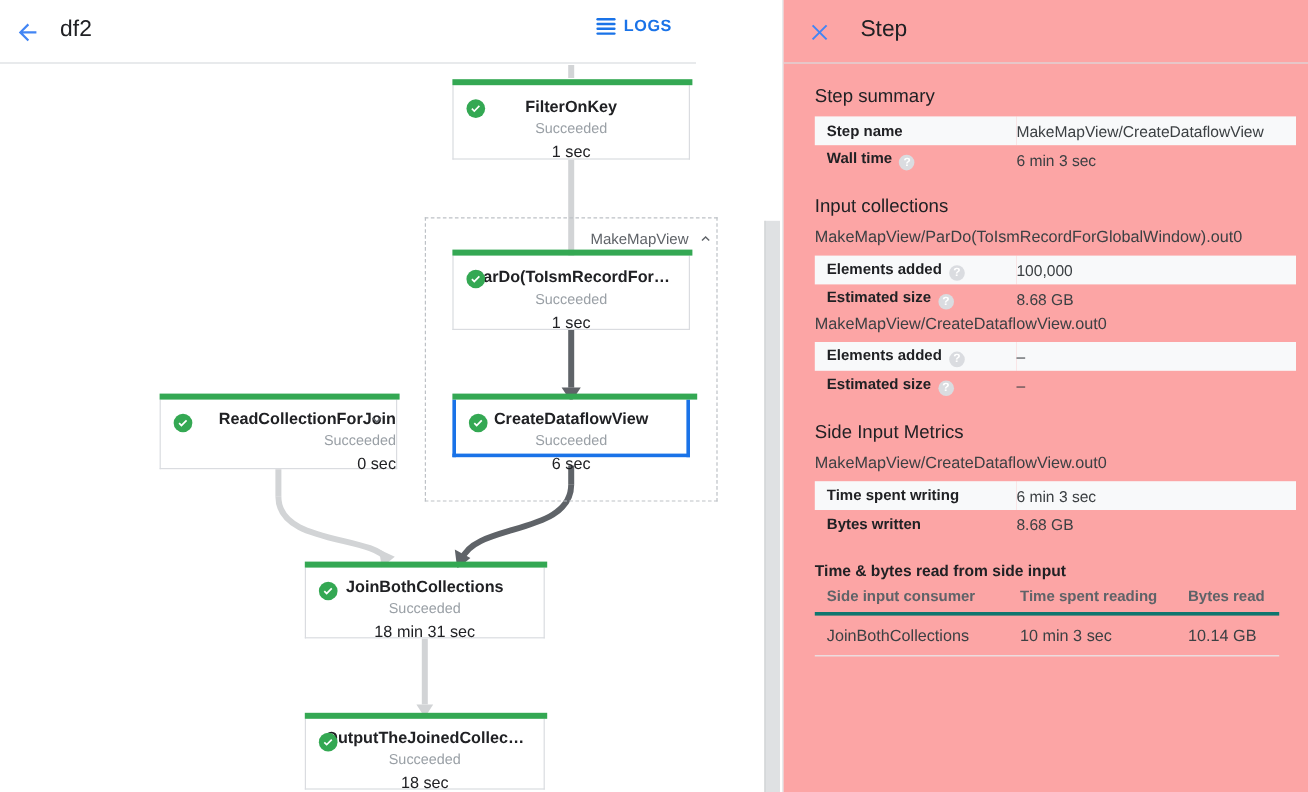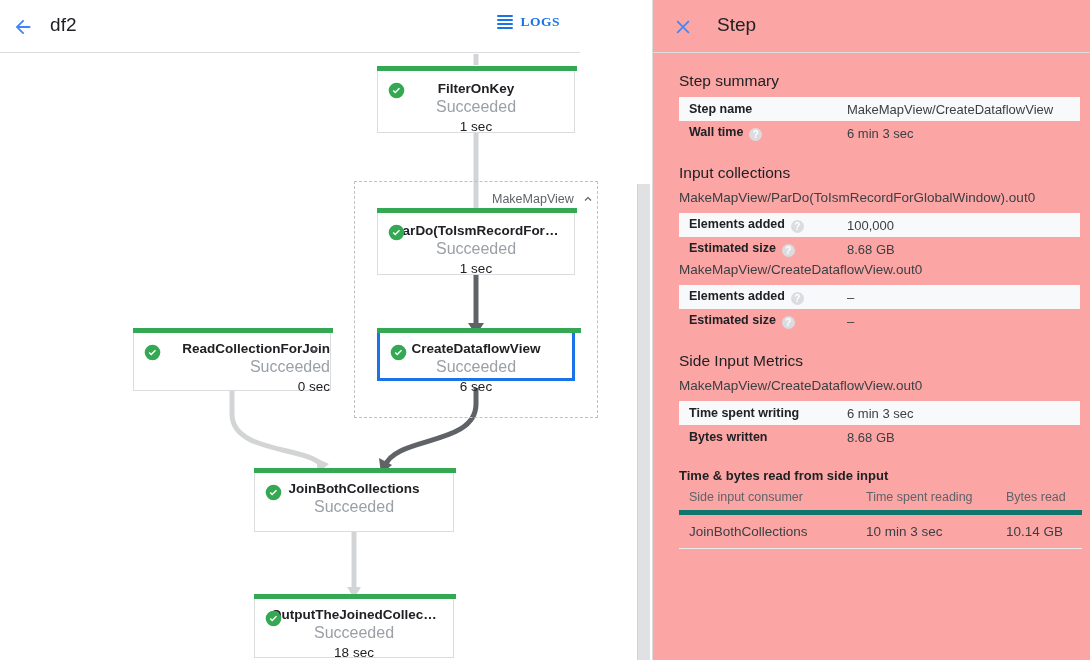--- a/index.html
+++ b/index.html
@@ -37,21 +37,21 @@
   #back-arrow svg { display:block; }
   #job-title {
     position: absolute; left: 50px; top: 14px;
     font-size: 19px; color: #202124; font-weight: 400;
     letter-spacing: .1px;
   }
   #logs-button {
     position: absolute; right: 20px; top: 14px;
     display: flex; align-items: center; gap: 7px;
     color: #1a73e8; cursor: pointer;
-    font-size: 13.5px; font-weight: 700; letter-spacing: .5px; font-family: Liberation Serif, serif;
+    font-size: 13.5px; font-weight: 700; letter-spacing: .5px;
   }
   #logs-button .hamburger { display: flex; flex-direction: column; gap: 2px; width: 16px; }
   #logs-button .hamburger i { display: block; height: 2px; background: #1a73e8; border-radius: 1px; }
 
   
   #graph {
     position: absolute; left: 0; top: 54px;
     width: 653px; height: 606px;
     overflow: hidden;
     background: #fff;
@@ -97,21 +97,21 @@
   .node .body {
     text-align: center;
     padding-top: 9px;
   }
   .node .name {
     font-size: 13.5px; font-weight: 700; color: #202124;
     line-height: 17px;
     white-space: nowrap; overflow: hidden;
   }
   .node .state {
-    font-size: 16px; color: #9aa0a6; line-height: 20px;
+    font-size: 12px; color: #9aa0a6; line-height: 20px;
   }
   .node .duration {
     font-size: 13.5px; color: #202124; line-height: 19px;
   }
   .node .chevron {
     position: absolute; right: 9px; top: 10px;
     width: 14px; height: 14px;
   }
 
   
@@ -189,23 +189,23 @@
     display: inline-block; vertical-align: -2px;
     margin-left: 6px;
     width: 13px; height: 13px; border-radius: 50%;
     background: #dadce0; color: #fff;
     font-size: 10px; line-height: 13px; text-align: center;
     font-weight: 700; cursor: pointer;
   }
 
   table.grid { width: 100%; border-collapse: collapse; margin-top: 2px; }
   table.grid th {
-    font-size: 12.5px; font-weight: 400; color: #5f6368;
+    font-size: 12.5px; font-weight: 700; color: #5f6368;
     text-align: left; padding: 4px 0 6px 10px;
-    border-bottom: 5px solid #0f766e;
+    border-bottom: 3px solid #0f766e;
     white-space: nowrap;
   }
   table.grid th.num, table.grid td.num { text-align: left; }
   table.grid td {
     font-size: 13.5px; color: #3c4043;
     padding: 9px 0 9px 10px;
     border-bottom: 1px solid #e8eaed;
     white-space: nowrap;
   }
   table.grid .col-mid { width: 140px; }
@@ -337,20 +337,21 @@
         <div class="status-bar" style="width:202px;"></div>
         <span class="check">
           <svg width="17" height="17" viewBox="0 0 24 24">
               <circle cx="12" cy="12" r="11" fill="#34a853"></circle>
               <path fill="#fff" d="M10.2 16.3l-3.5-3.5 1.4-1.4 2.1 2.1 5.3-5.3 1.4 1.4z"></path>
             </svg>
         </span>
         <div class="body" style="padding-top:7px;">
           <div class="name">JoinBothCollections</div>
           <div class="state">Succeeded</div>
+          <div class="duration">18 min 31 sec</div>
         </div>
       </div>
 
       <div class="node" style="left:254px; top:545px; width:200px; height:59px;">
         <div class="status-bar" style="width:202px;"></div>
         <span class="check">
           <svg width="17" height="17" viewBox="0 0 24 24">
               <circle cx="12" cy="12" r="11" fill="#34a853"></circle>
               <path fill="#fff" d="M10.2 16.3l-3.5-3.5 1.4-1.4 2.1 2.1 5.3-5.3 1.4 1.4z"></path>
             </svg>
@@ -459,21 +460,21 @@
           <tr>
             <td class="k">
               <span>Bytes written</span>
             </td>
             <td class="v">8.68 GB</td>
           </tr>
         </tbody>
           </table>
       </div>
 
-      <div class="section" style="padding-left:26px;padding-right:8px;">
+      <div class="section" style="padding-left:26px;padding-right:24px;">
         <div class="section-title small">Time &amp; bytes read from side input</div>
         <table class="grid">
           <thead>
             <tr>
               <th>Side input consumer</th>
               <th class="col-mid num">Time spent reading</th>
               <th class="col-right num">Bytes read</th>
             </tr>
           </thead>
           <tbody>

